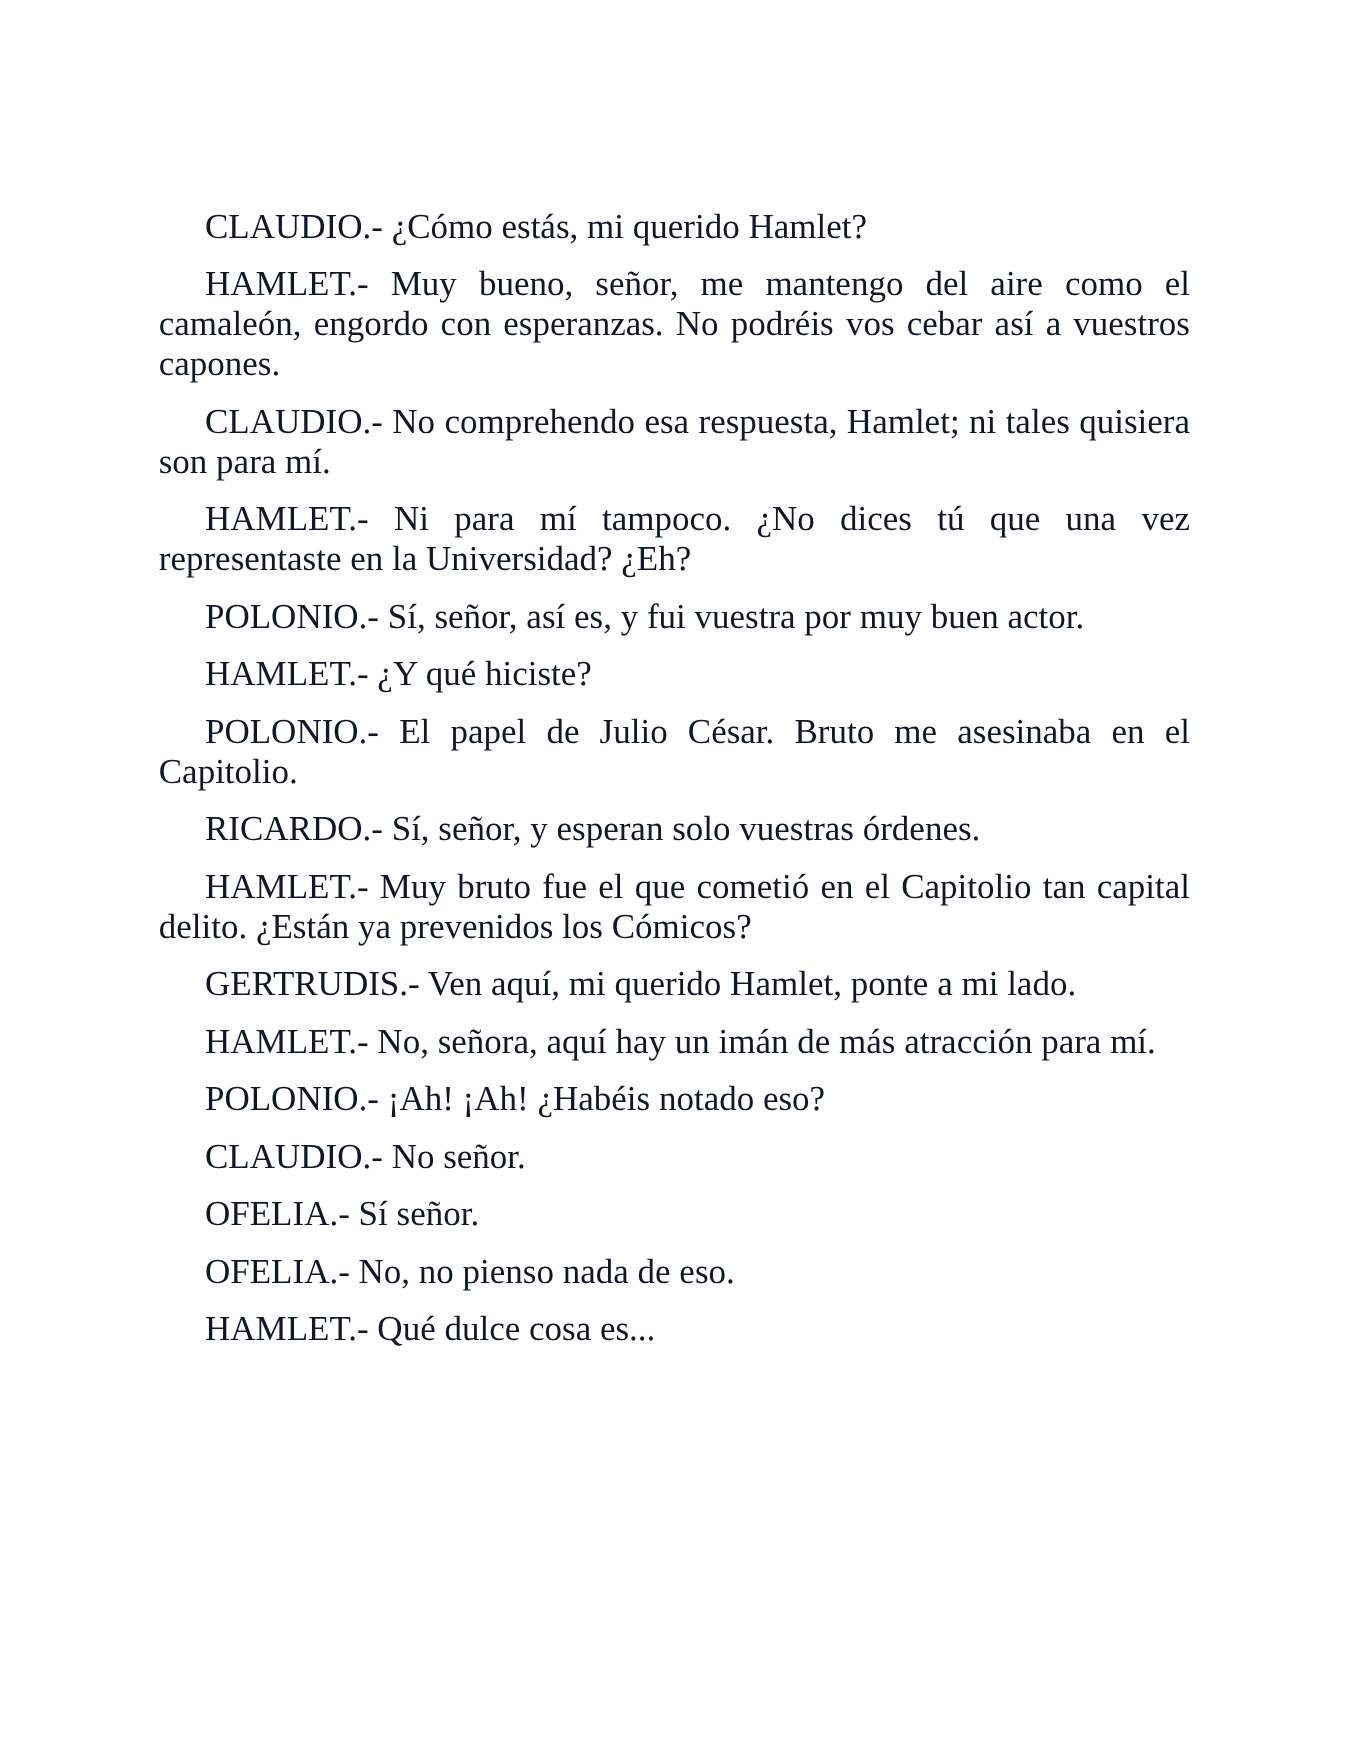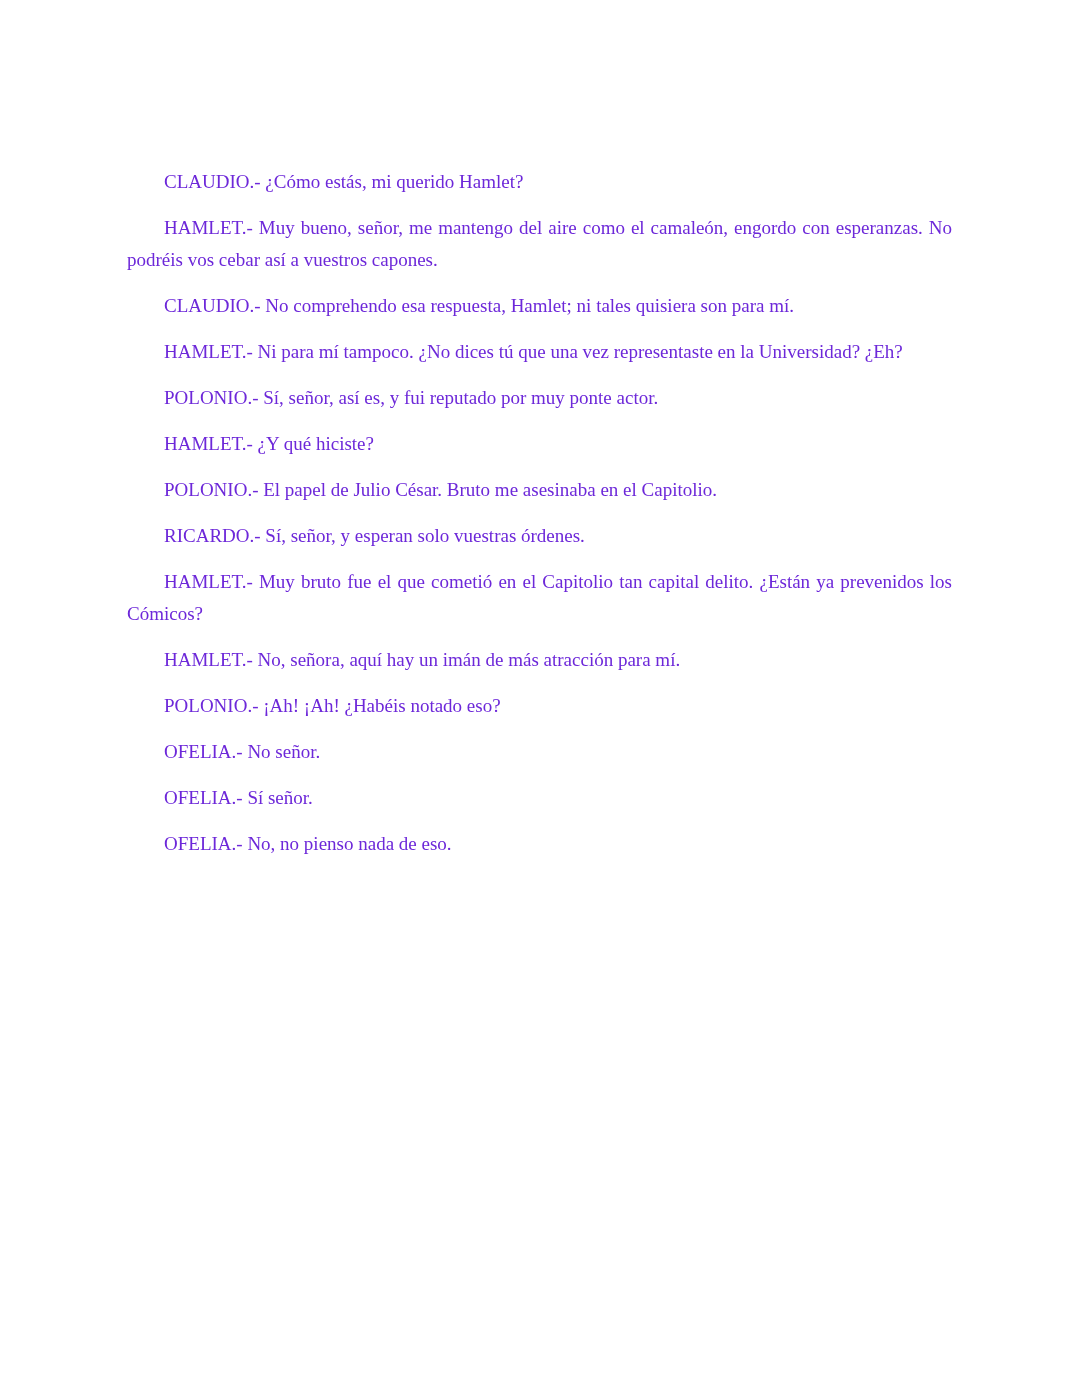--- a/index.html
+++ b/index.html
@@ -12,44 +12,46 @@
       height: 1397px;
       position: relative;
       overflow: hidden;
     }
     .page {
       position: absolute;
       left: 127px;
       top: 166px;
       width: 825px;
       font-family: "Liberation Serif", "DejaVu Serif", serif;
-      font-size: 19px;
+      font-size: 28px;
       line-height: 32px;
-      color: #6d28d9;
+      color: #0f172a;
     }
     .para {
       margin: 0 0 14px 0;
       text-indent: 37px;
       text-align: justify;
     }
     .para.last-line-left {
       text-align-last: left;
     }
   </style>
 </head>
 <body>
 
 <div class="page">
   <p class="para last-line-left">CLAUDIO.- ¿Cómo estás, mi querido Hamlet?</p>
   <p class="para last-line-left">HAMLET.- Muy bueno, señor, me mantengo del aire como el camaleón, engordo con esperanzas. No podréis vos cebar así a vuestros capones.</p>
   <p class="para last-line-left">CLAUDIO.- No comprehendo esa respuesta, Hamlet; ni tales quisiera son para mí.</p>
   <p class="para last-line-left">HAMLET.- Ni para mí tampoco. ¿No dices tú que una vez representaste en la Universidad? ¿Eh?</p>
-  <p class="para last-line-left">POLONIO.- Sí, señor, así es, y fui reputado por muy ponte actor.</p>
+  <p class="para last-line-left">POLONIO.- Sí, señor, así es, y fui vuestra por muy buen actor.</p>
   <p class="para last-line-left">HAMLET.- ¿Y qué hiciste?</p>
   <p class="para last-line-left">POLONIO.- El papel de Julio César. Bruto me asesinaba en el Capitolio.</p>
   <p class="para last-line-left">RICARDO.- Sí, señor, y esperan solo vuestras órdenes.</p>
   <p class="para last-line-left">HAMLET.- Muy bruto fue el que cometió en el Capitolio tan capital delito. ¿Están ya prevenidos los Cómicos?</p>
+  <p class="para last-line-left">GERTRUDIS.- Ven aquí, mi querido Hamlet, ponte a mi lado.</p>
   <p class="para last-line-left">HAMLET.- No, señora, aquí hay un imán de más atracción para mí.</p>
   <p class="para last-line-left">POLONIO.- ¡Ah! ¡Ah! ¿Habéis notado eso?</p>
-  <p class="para last-line-left">OFELIA.- No señor.</p>
+  <p class="para last-line-left">CLAUDIO.- No señor.</p>
   <p class="para last-line-left">OFELIA.- Sí señor.</p>
   <p class="para last-line-left">OFELIA.- No, no pienso nada de eso.</p>
+  <p class="para last-line-left">HAMLET.- Qué dulce cosa es...</p>
 </div>
 
 </body></html>

